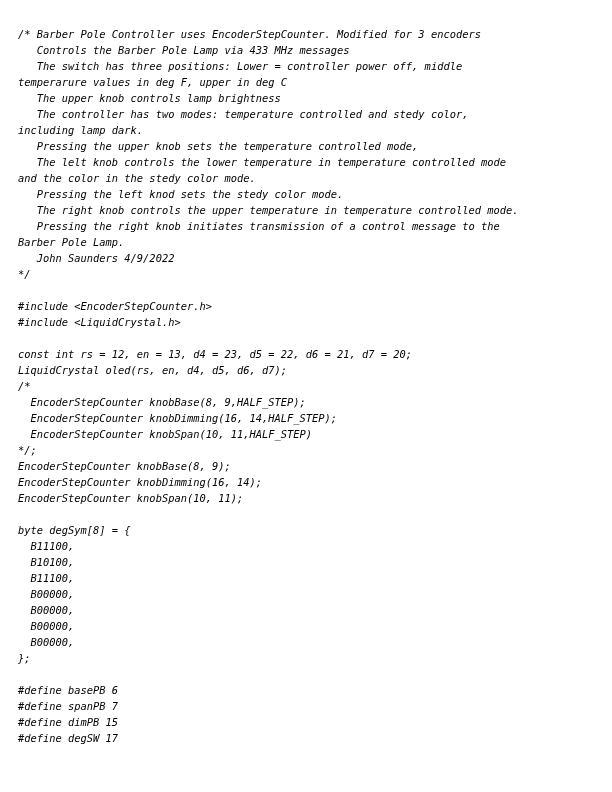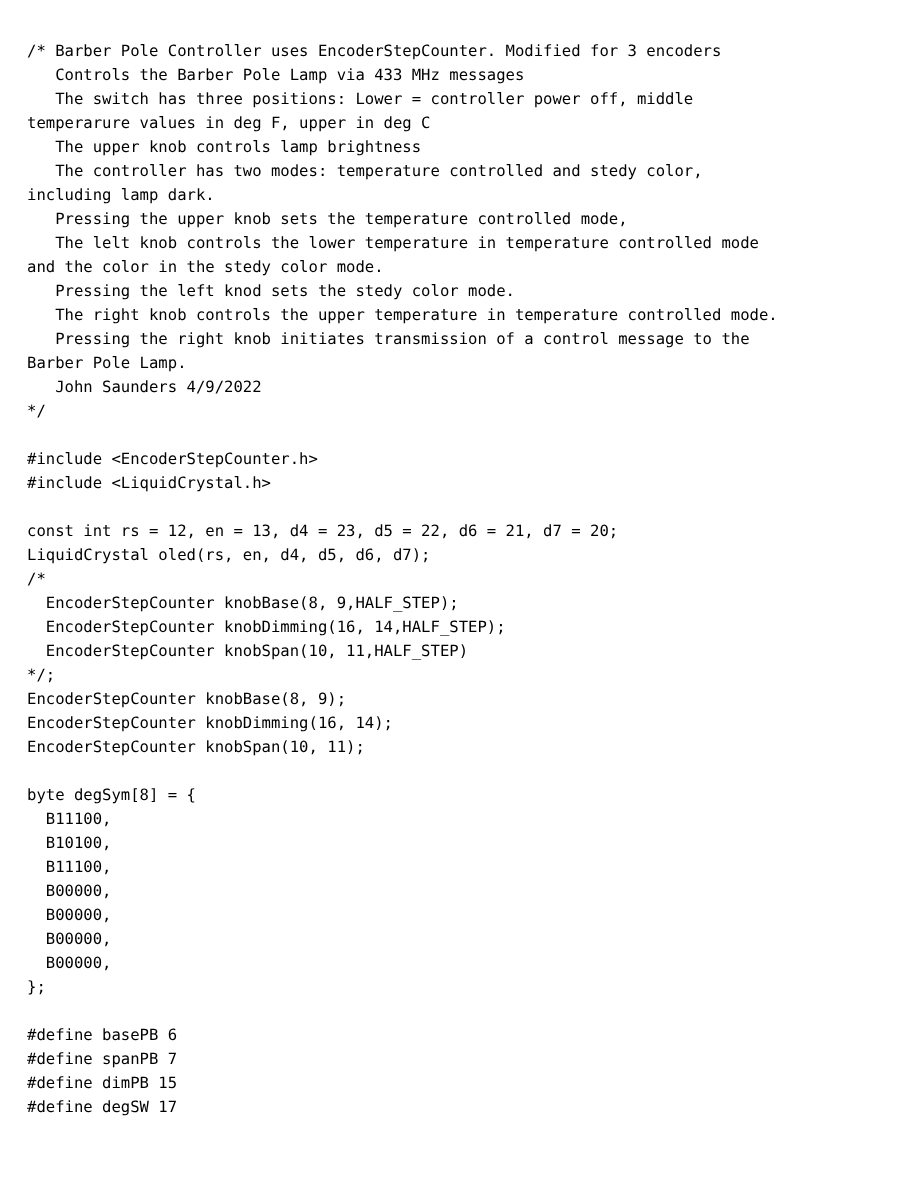--- a/index.html
+++ b/index.html
@@ -21,20 +21,21 @@
     padding: 26px 18px 0 18px;
     background: #ffffff;
   }
   .code {
     font-family: "DejaVu Sans Mono", "Liberation Mono", monospace;
     font-size: 10.4px;
     line-height: 16.0px;
     color: #000000;
     white-space: pre;
     letter-spacing: 0px;
+    font-style: italic;
   }
   .line {
     min-height: 16px;
     white-space: pre;
   }
   .blank {
     min-height: 16px;
   }
 </style>
 </head>

